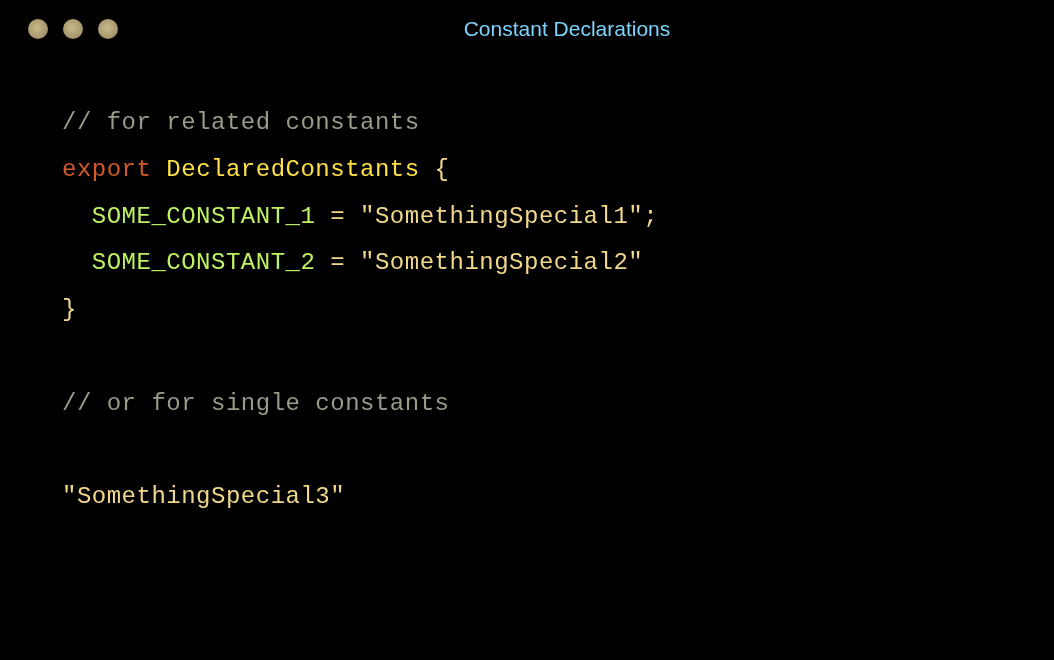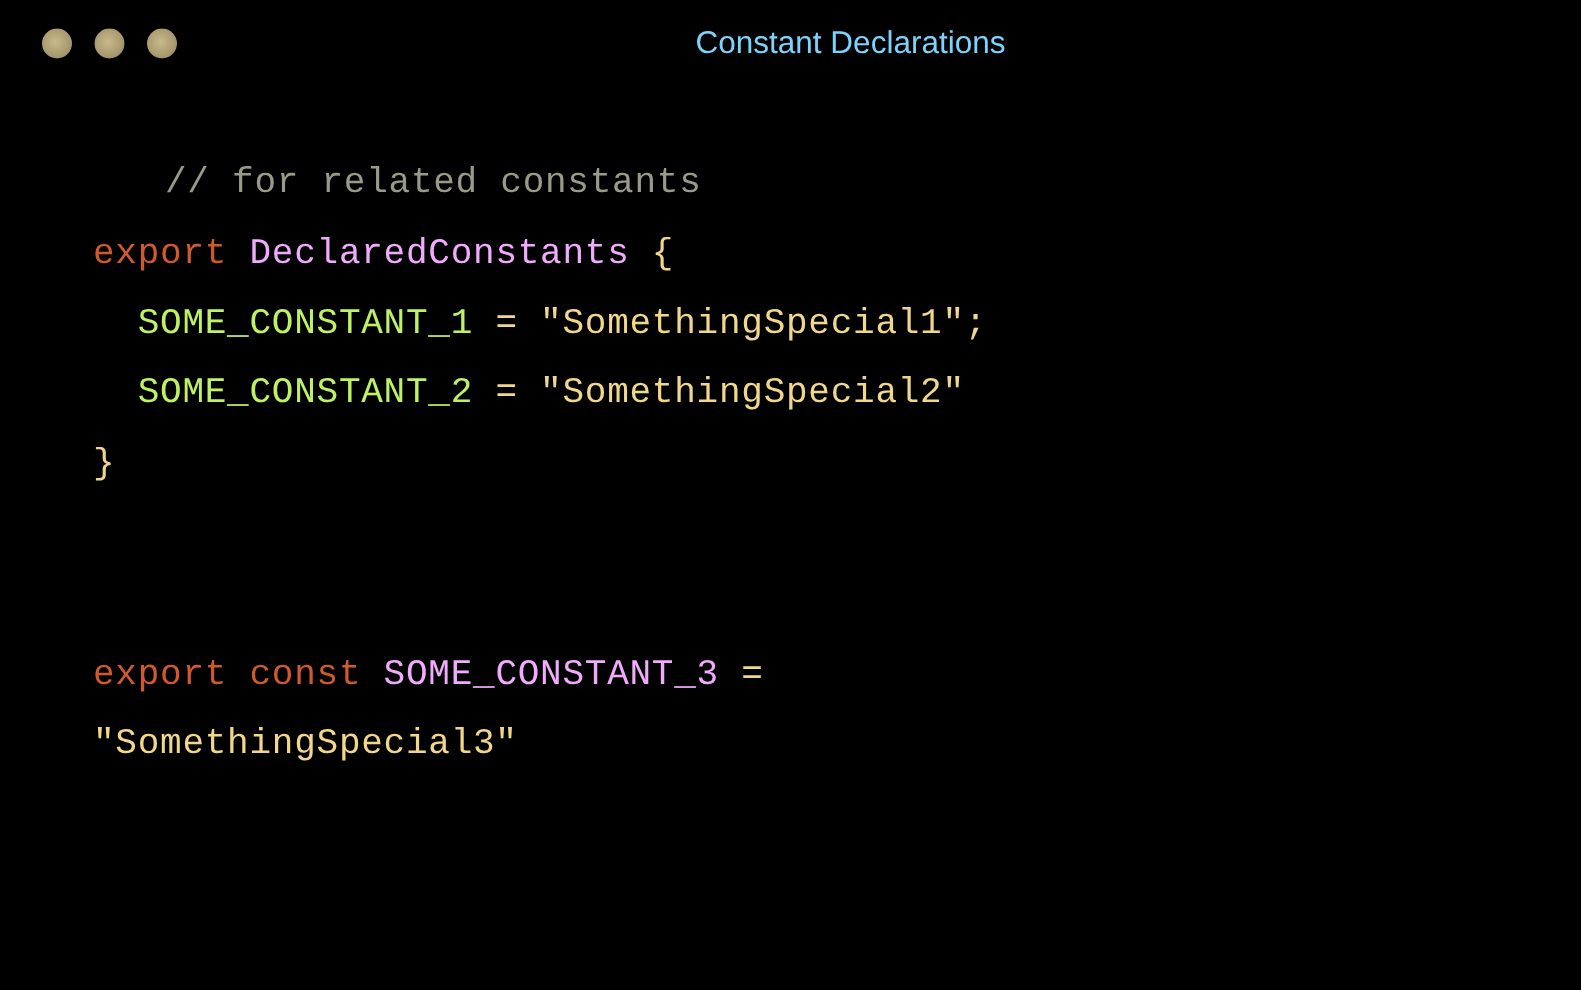--- a/index.html
+++ b/index.html
@@ -51,28 +51,27 @@
     }
     .code-line {
       font-size: 24px;
       line-height: 1.95;
       white-space: pre;
       font-family: 'Courier New', Courier, monospace;
       letter-spacing: 0.5px;
     }
     .comment {
       color: #9a9a88;
-      margin-left: 48px;
     }
     .keyword {
       color: #d05a2a;
       font-family: Liberation Mono, monospace;
     }
     .identifier {
-      color: #f0abfc;
+      color: #fde047;
     }
     .property {
       color: #bef264;
     }
     .operator {
       color: #f0d78a;
     }
     .string {
       color: #f0d78a;
     }
@@ -95,17 +94,17 @@
     </div>
     <div class="title">Constant Declarations</div>
   </div>
   <div class="code-area" id="code-area">
   <div class="code-line"><span class="comment">// for related constants</span></div>
       <div class="code-line"><span class="keyword">export</span><span class="identifier"> DeclaredConstants </span><span class="brace">{</span></div>
       <div class="code-line"><span class="property">  SOME_CONSTANT_1 </span><span class="operator">= </span><span class="string">"SomethingSpecial1"</span><span class="punct">;</span></div>
       <div class="code-line"><span class="property">  SOME_CONSTANT_2 </span><span class="operator">= </span><span class="string">"SomethingSpecial2"</span></div>
       <div class="code-line"><span class="brace">}</span></div>
       <div class="code-line"><span class="comment"> </span></div>
+      <div class="code-line"><span class="comment">// or for single constants</span></div>
       <div class="code-line"><span class="comment"> </span></div>
-      <div class="code-line"><span class="keyword">export</span><span class="keyword"> const</span><span class="identifier"> SOME_CONSTANT_3 </span><span class="operator">=</span></div>
       <div class="code-line"><span class="string">"SomethingSpecial3"</span></div>
     </div>
 </div>
 
 </body></html>

